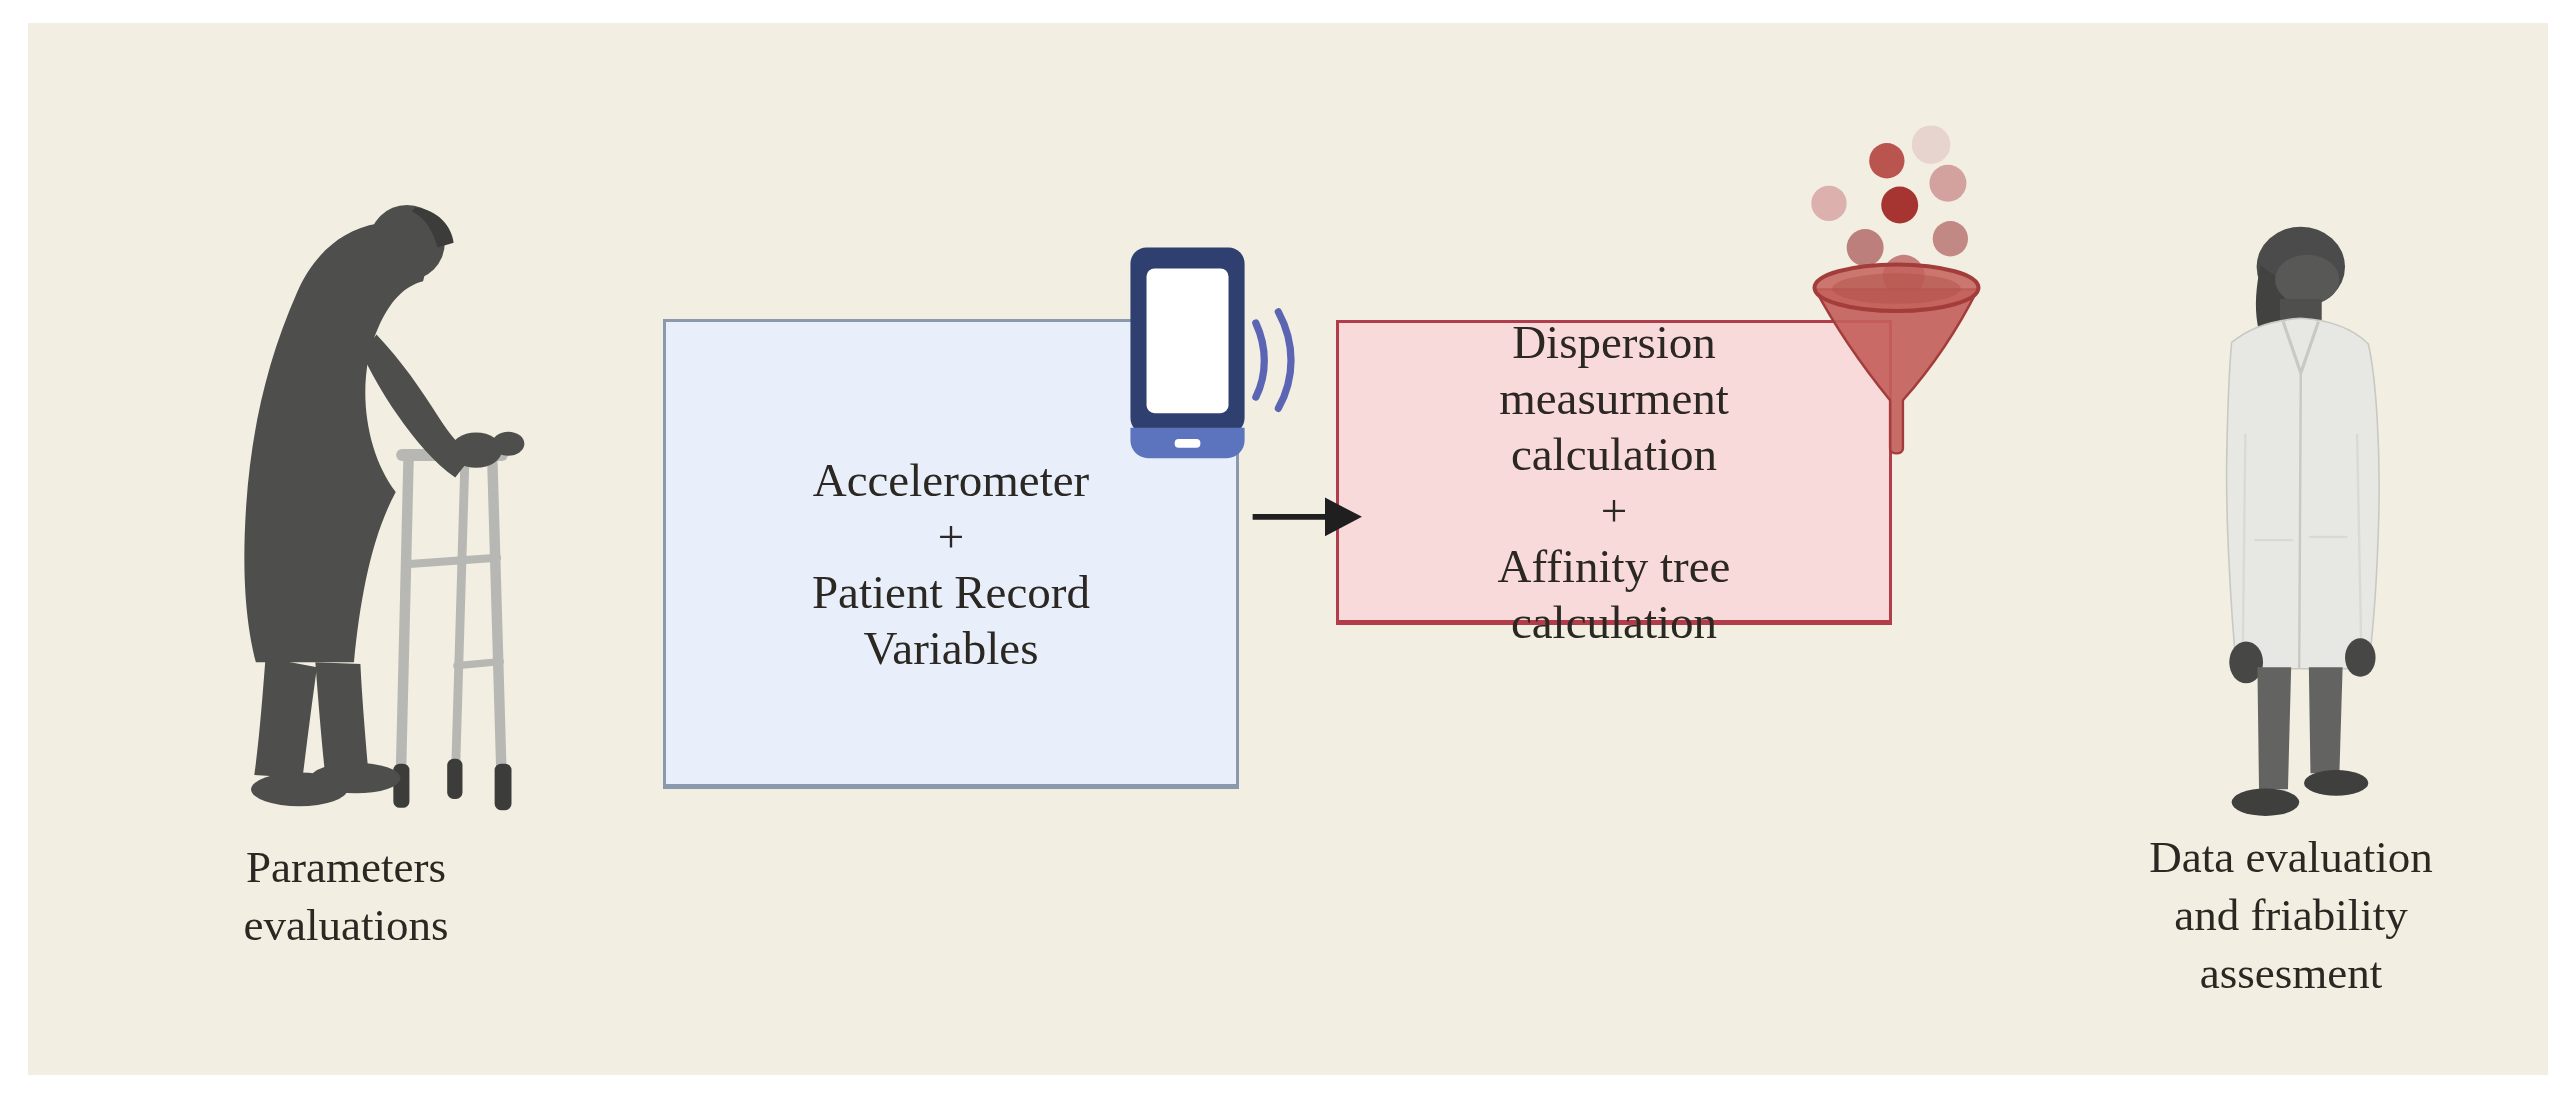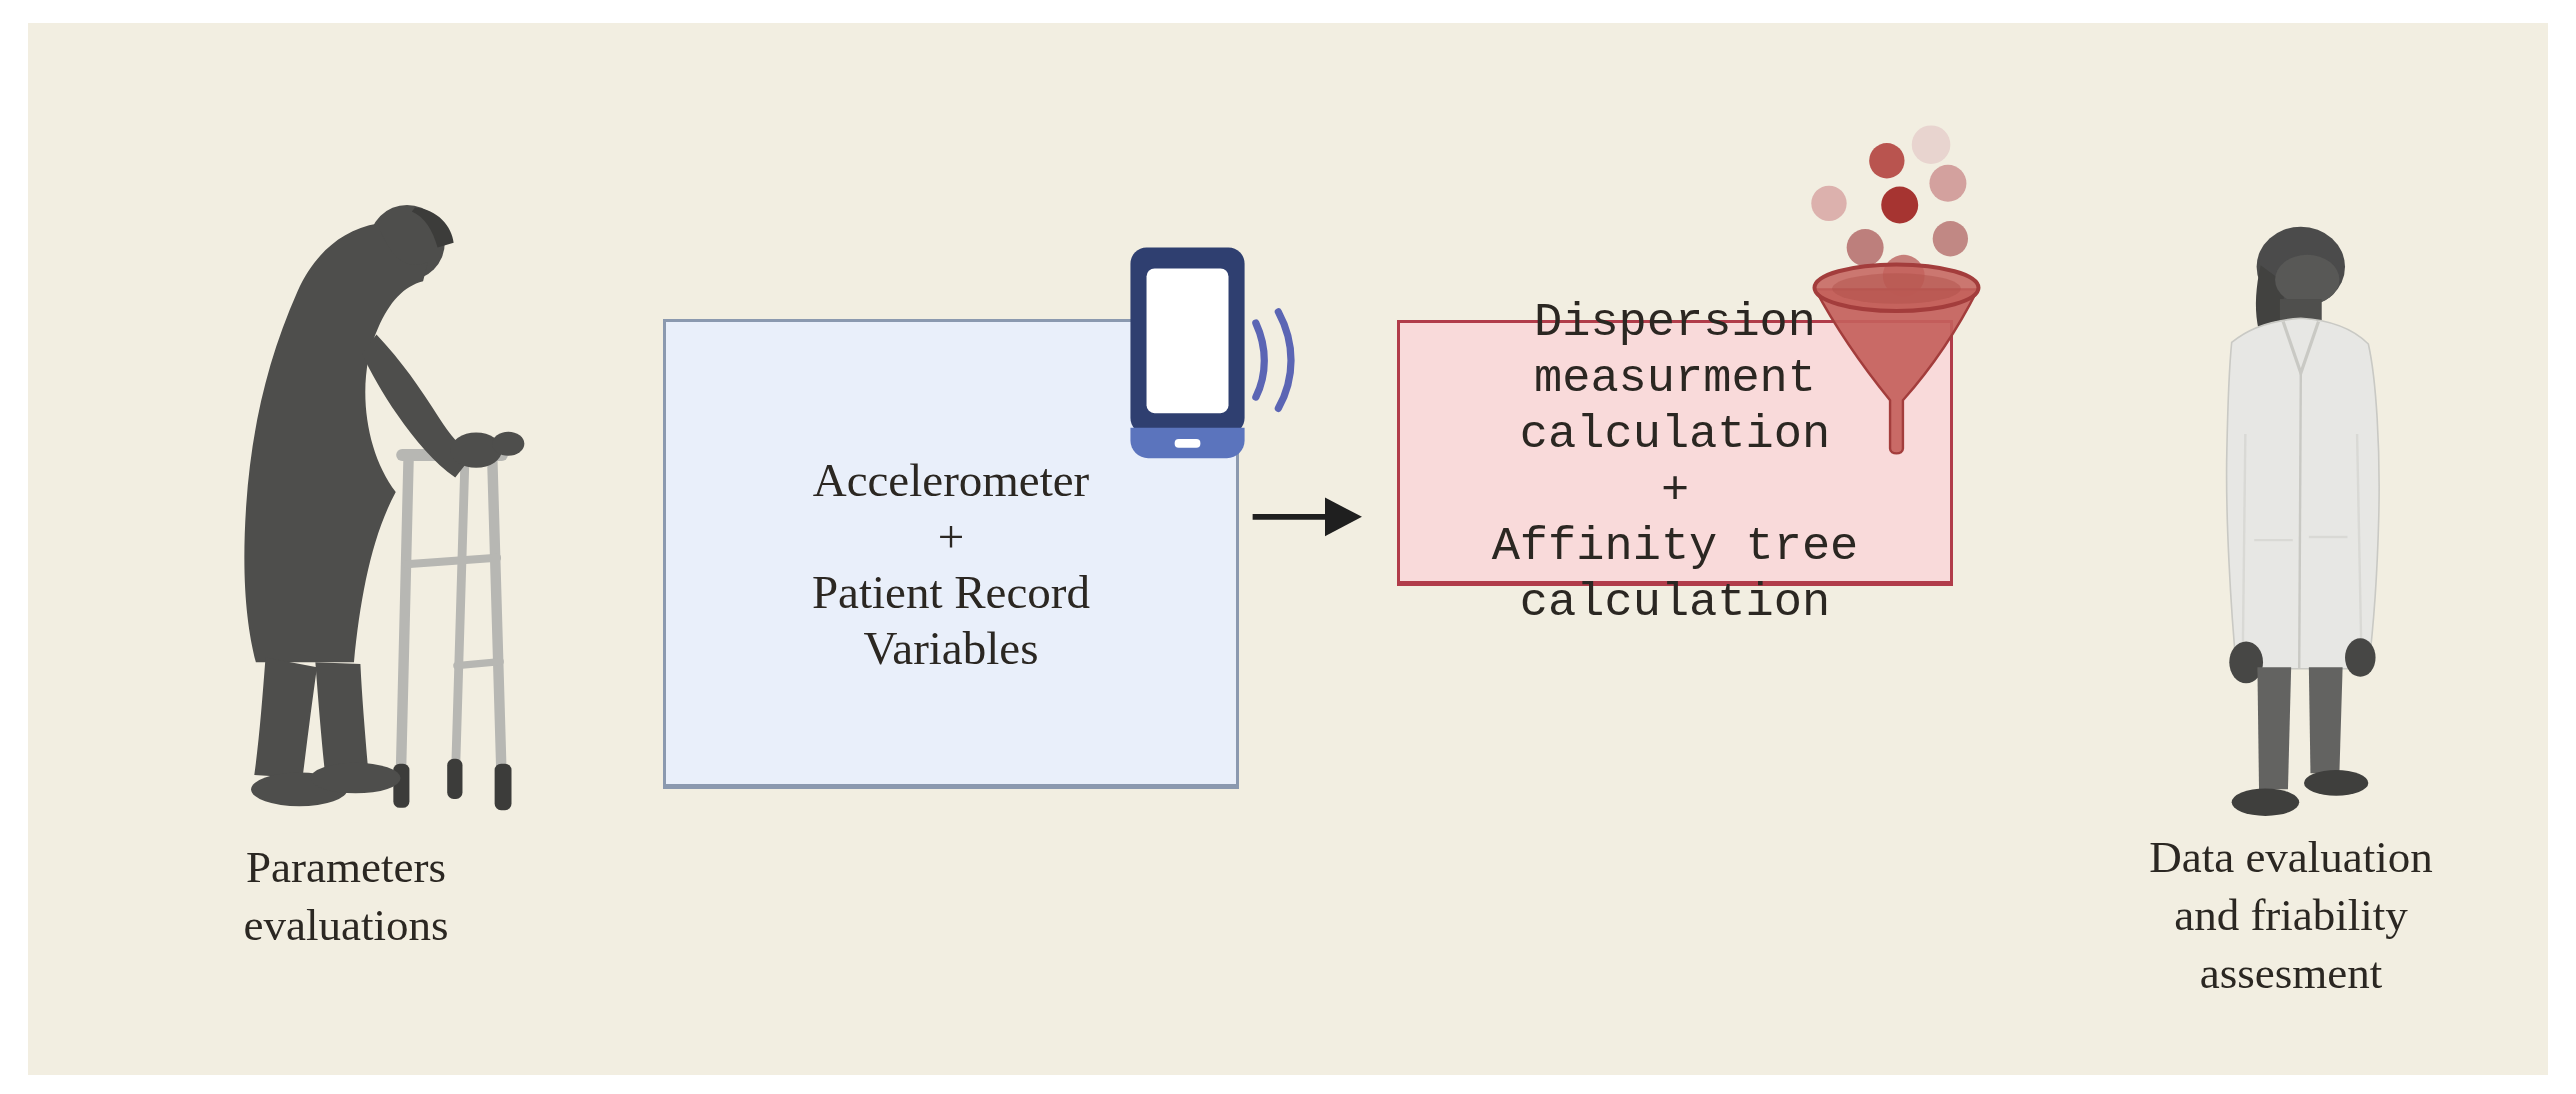--- a/index.html
+++ b/index.html
@@ -20,25 +20,24 @@
     text-align:center;
     box-sizing:border-box;
   }
   .box-blue{
     left:663px;top:319px;width:576px;height:470px;
     background:var(--c-box-blue-fill,#e9effa);
     border:3.2px solid var(--c-box-blue-border,#8b99af);
     border-bottom-width:5.6px;
   }
   .box-red{
-    left:1397px;top:320px;width:556px;height:266px;
+    left:1336px;top:320px;width:556px;height:305px;
     background:var(--c-box-red-fill,#f9dada);
     border:3.2px solid var(--c-box-red-border,#b13c4a);
     border-bottom-width:5.6px;
-    font-family:Liberation Mono, monospace;
   }
   .box-text{
     white-space:pre-line;
     font-size:47px;line-height:56px;
     color:var(--c-text,#2b2722);
     padding-top:21px;
   }
   .label{
     position:absolute;
     white-space:pre-line;text-align:center;

